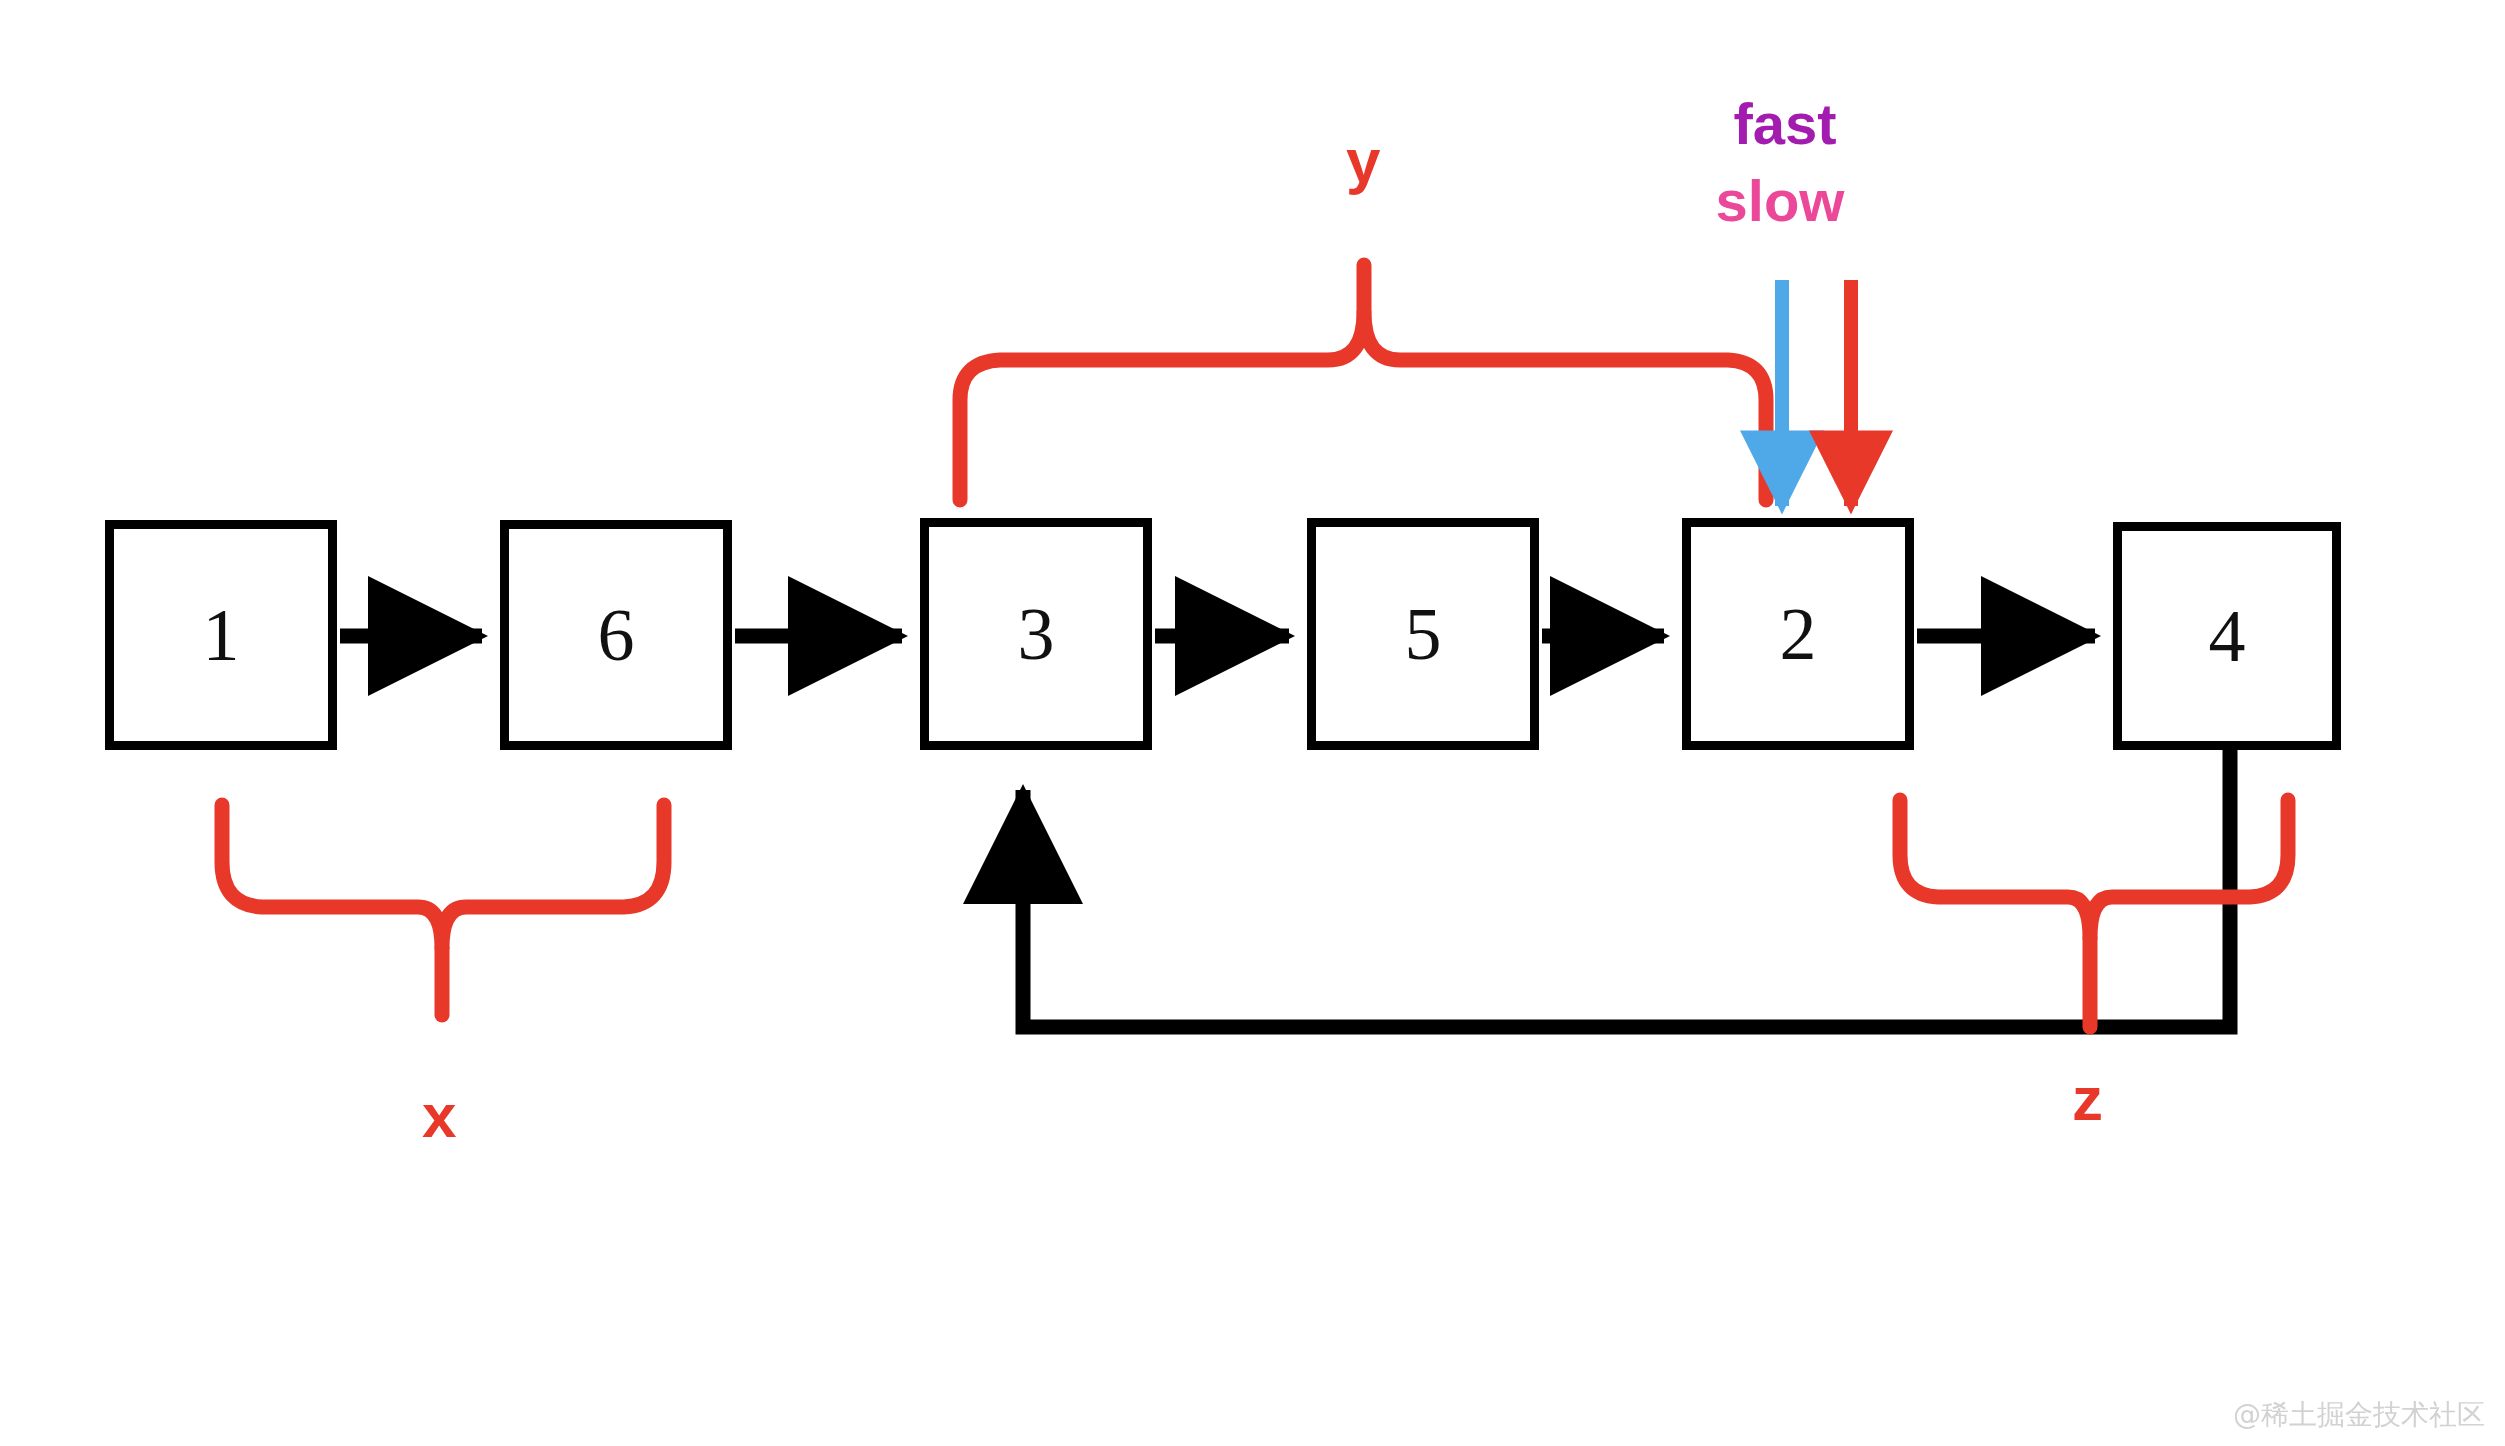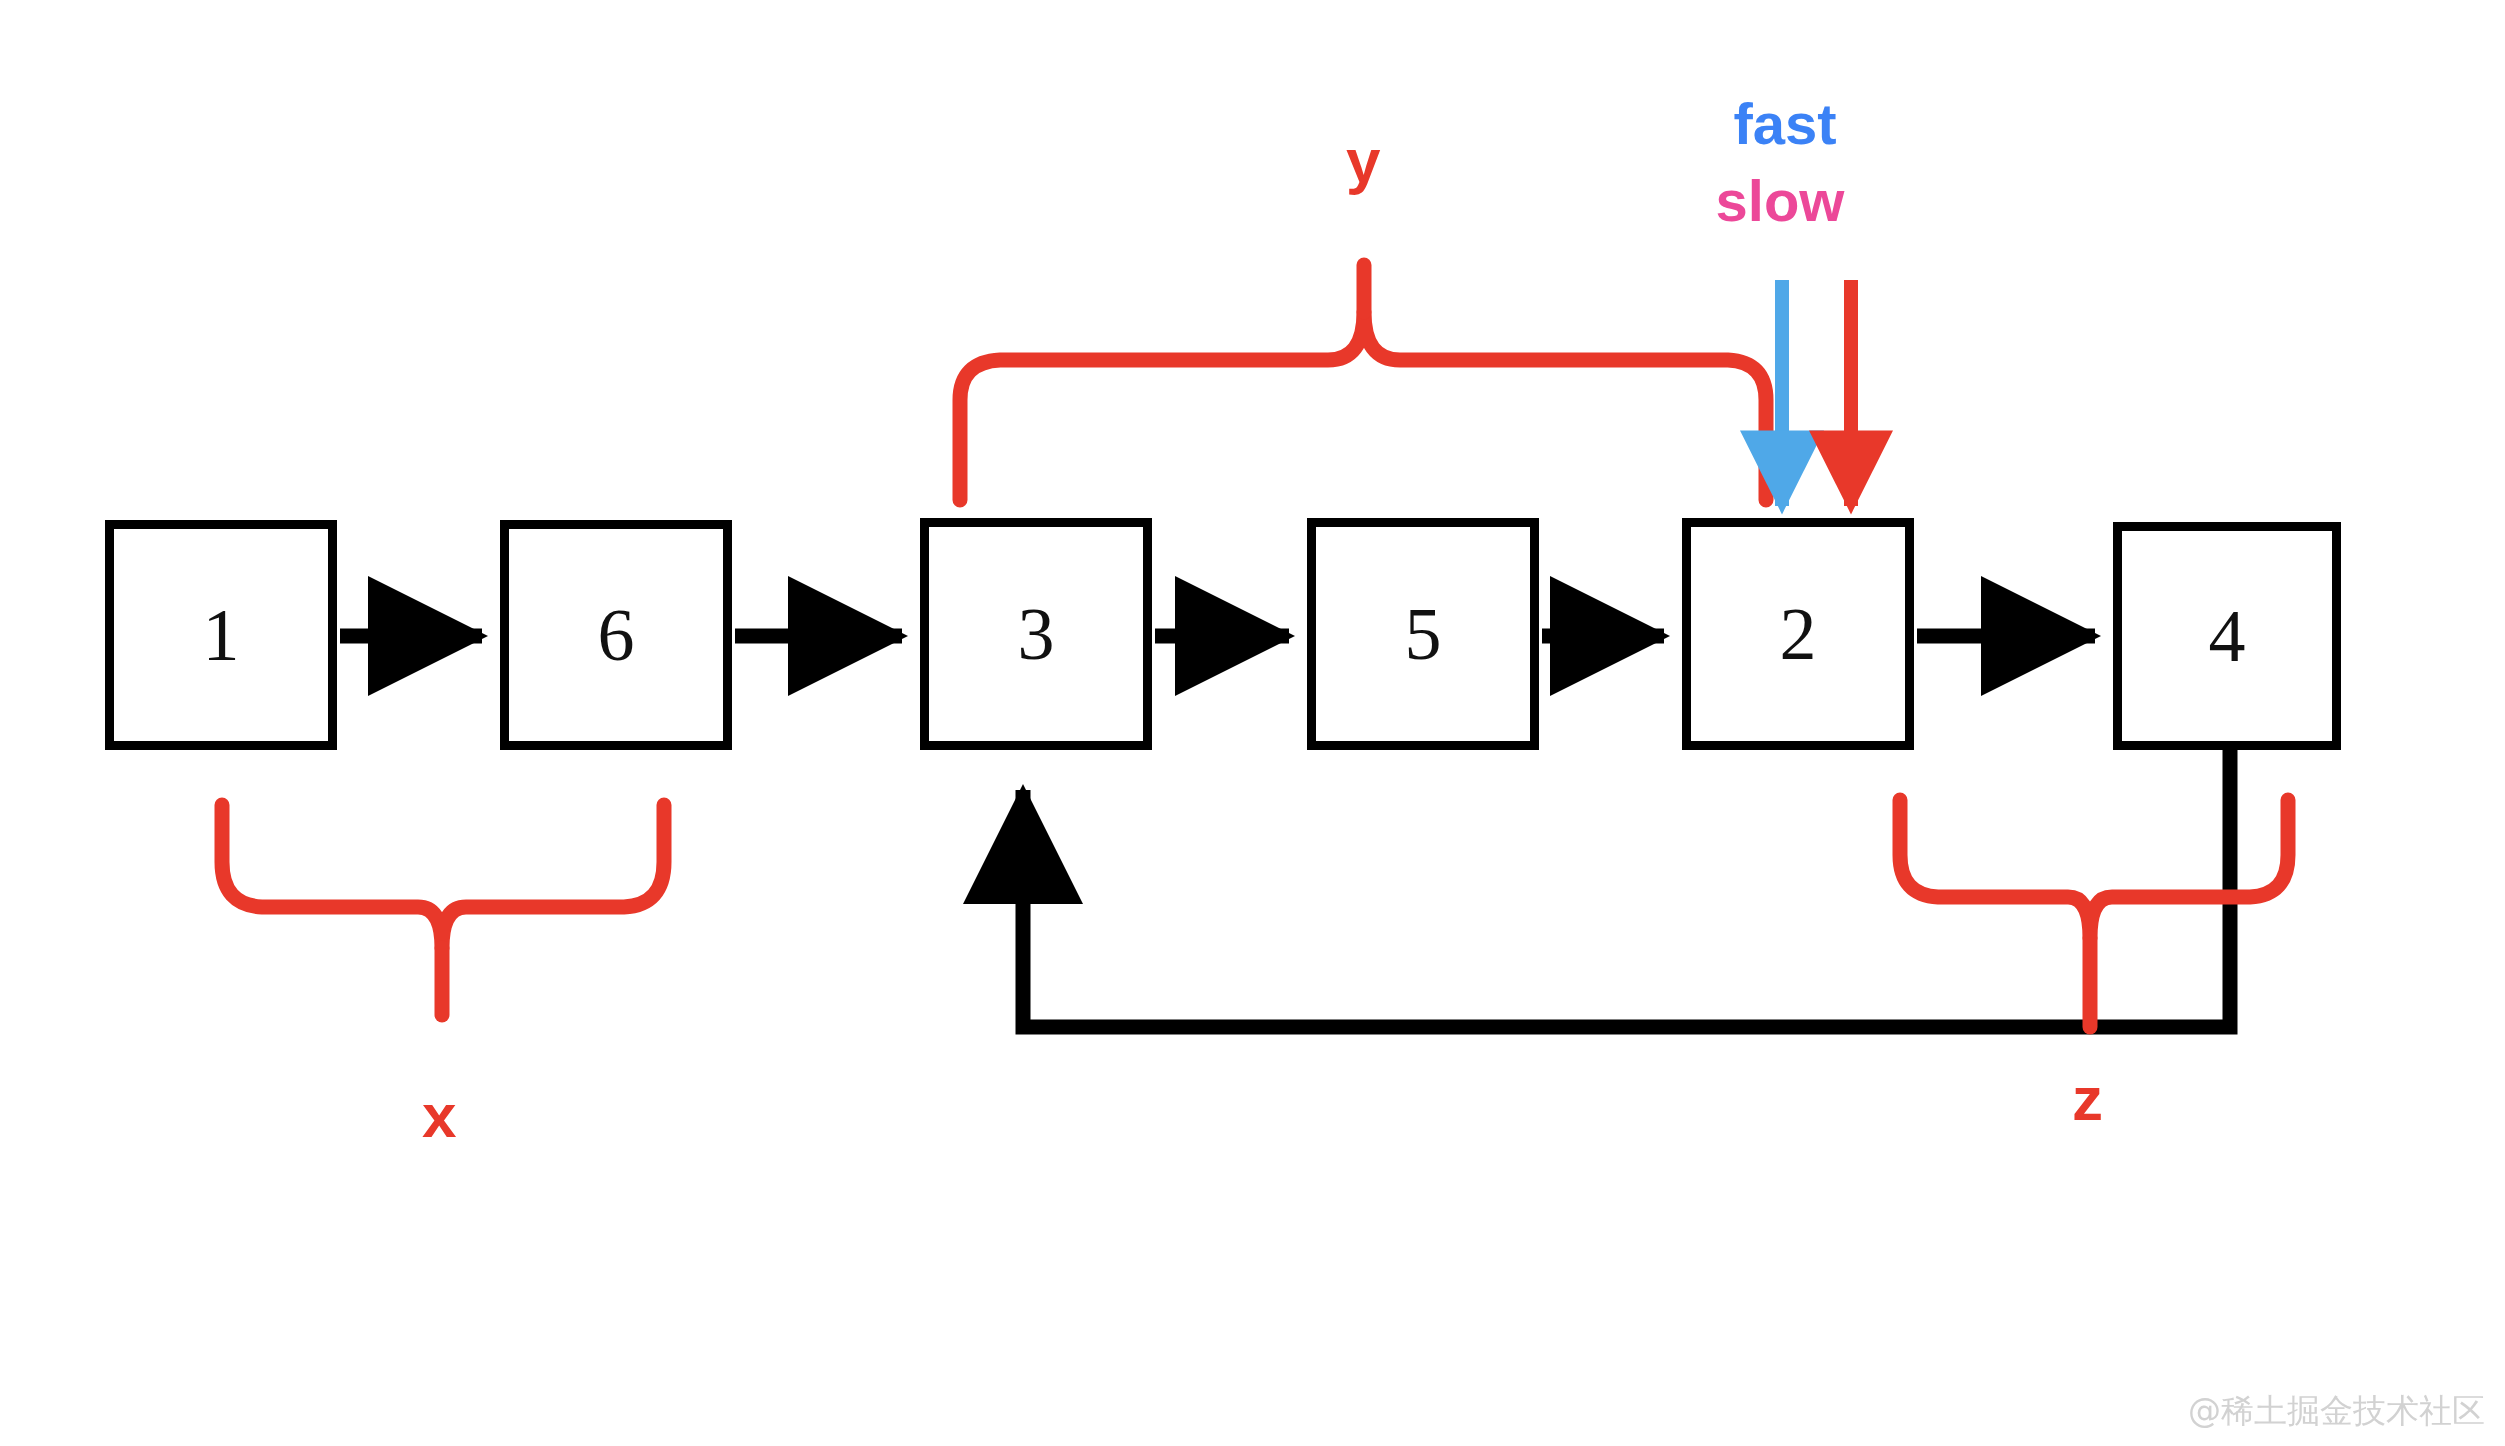--- a/index.html
+++ b/index.html
@@ -55,21 +55,21 @@
     font-size: 58px;
     line-height: 1;
     text-align: center;
     user-select: none;
   }
   .watermark {
     position: absolute;
     right: 20px;
     bottom: 12px;
     font-family: "DejaVu Sans", sans-serif;
-    font-size: 33px;
+    font-size: 28px;
     color: #d2d2d2;
     user-select: none;
   }
 </style>
 </head>
 <body>
 
 <div id="stage">
 
   <svg id="canvas" viewBox="0 0 2505 1446" xmlns="http://www.w3.org/2000/svg">
@@ -177,19 +177,19 @@
   <div class="node-box" style="left:2113px; top:522px; width:228px; height:228px;">
     <span class="node-label">4</span>
   </div>
 
   <div class="seg-label" style="left:422px; top:1085px; color:#E8382A;">x</div>
 
   <div class="seg-label" style="left:1346px; top:130px; color:#E8382A;">y</div>
 
   <div class="seg-label" style="left:2072px; top:1068px; color:#E8382A;">z</div>
 
-  <div class="ptr-label" style="left:1690px; top:95px; width:190px; color:#3b82f6;">fast</div>
+  <div class="ptr-label" style="left:1690px; top:95px; width:190px; color:#a21caf;">fast</div>
 
   <div class="ptr-label" style="left:1680px; top:172px; width:200px; color:#ec4899;">slow</div>
 
   <div class="watermark">@稀土掘金技术社区</div>
 
 </div>
 
 </body></html>

